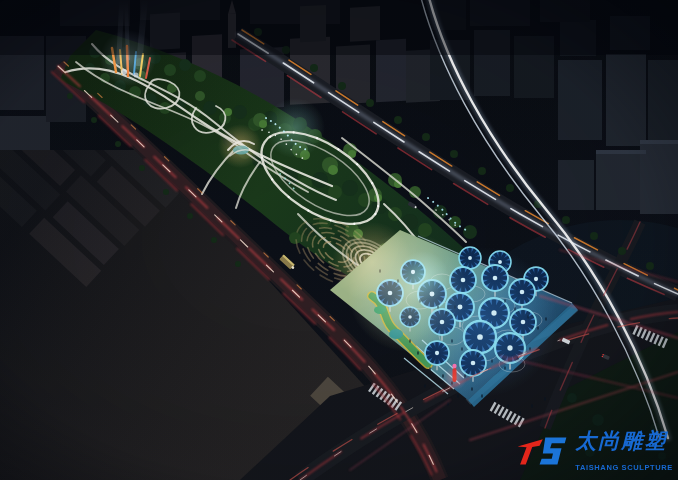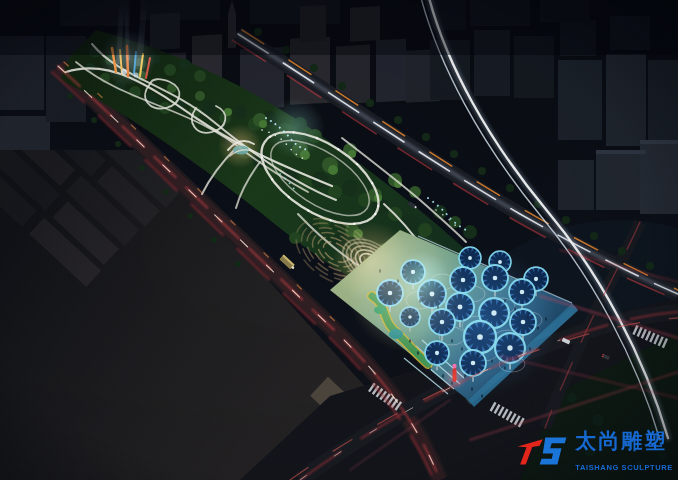--- a/index.html
+++ b/index.html
@@ -3,21 +3,21 @@
 <meta charset="utf-8">
 <style>
   html,body{margin:0;padding:0;background:#000;}
   #stage{position:relative;width:678px;height:480px;overflow:hidden;background:#0a0d14;
          font-family:"Liberation Sans","DejaVu Sans",sans-serif;}
   #scene{position:absolute;left:0;top:0;}
   .glows{mix-blend-mode:screen;}
   #watermark{position:absolute;right:5px;bottom:9px;display:flex;align-items:center;gap:7px;}
   #wm-text{display:flex;flex-direction:column;line-height:1;}
   #brand-cn{font-size:21px;font-weight:bold;letter-spacing:2px;color:#1769d2;
-            font-family:"DejaVu Sans","Liberation Sans",sans-serif;}
+            font-family:"DejaVu Sans","Liberation Sans",sans-serif;font-style:italic;}
   #brand-en{font-size:7.5px;font-weight:bold;letter-spacing:0.62px;color:#1769d2;margin-top:12px;}
 </style>
 </head>
 <body>
 
 <div id="stage">
 <svg id="scene" width="678" height="480" viewBox="0 0 678 480" xmlns="http://www.w3.org/2000/svg">
 <defs>
   <linearGradient id="bgG" x1="0" y1="0" x2="0" y2="1">
     <stop offset="0" stop-color="#090c12"></stop>

